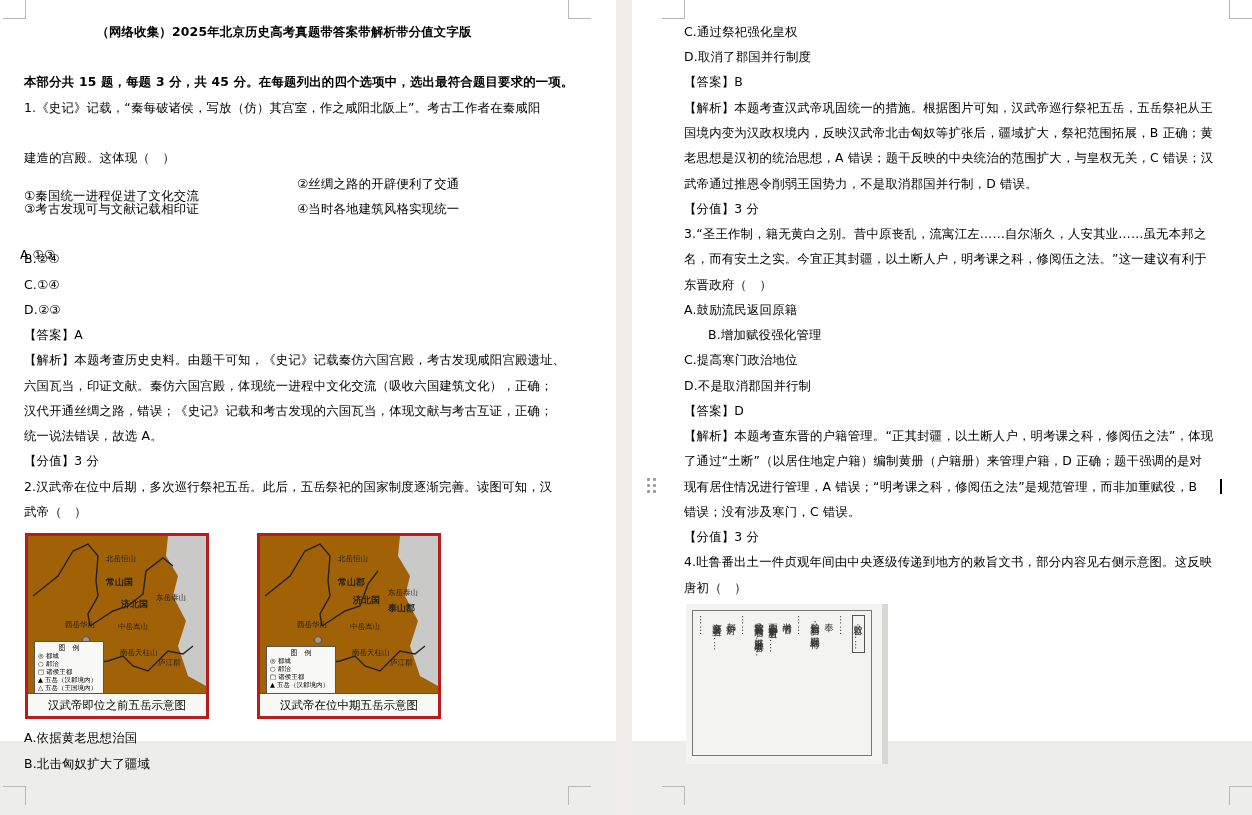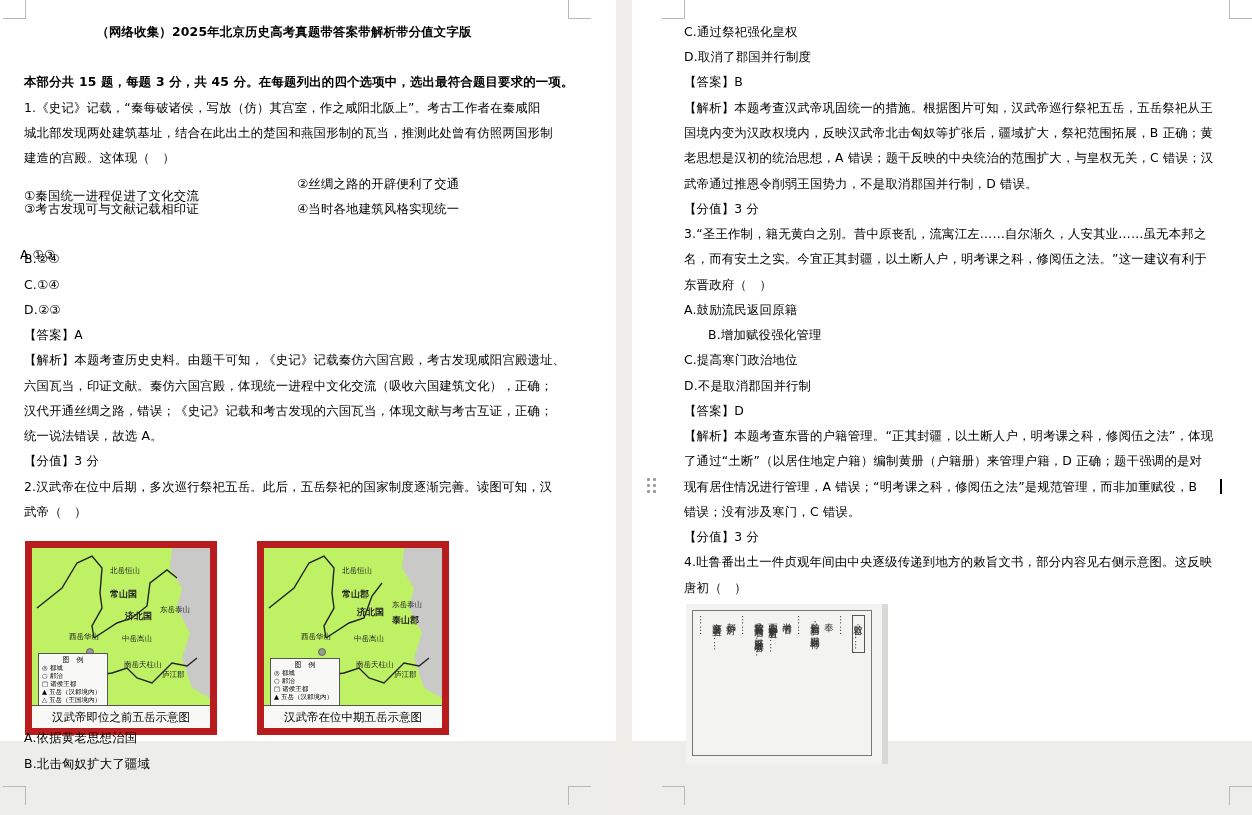--- a/index.html
+++ b/index.html
@@ -30,22 +30,22 @@
   .drag-handle {
     position:absolute; left:647px; top:478px; width:10px; height:16px;
     display:grid; grid-template-columns:4px 4px; grid-gap:2px 2px;
   }
   .drag-handle span { width:3px; height:3px; background:#9a9a9a; border-radius:1px; display:block; }
   .caret { position:absolute; left:1220px; top:479px; width:2px; height:15px; background:#000; }
 
   
   .maps { position:absolute; left:25px; top:533px; width:410px; height:185px; }
   .map {
-    position:absolute; top:8px; width:178px; height:180px; border:7px solid #b91c1c;
-    background:#bef264; overflow:hidden;
+    position:absolute; top:0; width:178px; height:180px; border:3px solid #b91c1c;
+    background:#a16207; overflow:hidden;
   }
   .map svg { position:absolute; left:0; top:0; }
   .map .caption {
     position:absolute; left:0; bottom:0; width:100%; height:22px; border-top:1px solid #555;
     font-family:"DejaVu Serif", serif; font-size:11.5px; line-height:22px; text-align:center; background:#f8f8f6;
   }
   .legend {
     position:absolute; left:6px; top:103px; width:70px; height:55px; border:1px solid #555; background:#f8f8f6;
     font-size:6.5px; line-height:8px; padding:2px 3px; box-sizing:border-box;
   }
@@ -73,21 +73,20 @@
 <div class="page" id="page-left">
   <div class="corner c-tl" style="left:3px;top:0;"></div>
   <div class="corner c-tr" style="left:568px;top:0;"></div>
   <div class="corner c-bl" style="left:3px;top:786px;"></div>
   <div class="corner c-br" style="left:568px;top:786px;"></div>
 
   <div class="line bold center" style="left:24px;top:24px;width:520px;">（网络收集）2025年北京历史高考真题带答案带解析带分值文字版</div>
   <div class="line bold" style="left:24px;top:74px;">本部分共 15 题，每题 3 分，共 45 分。在每题列出的四个选项中，选出最符合题目要求的一项。</div>
 
   <div class="line" style="left:24px;top:100px;">1.《史记》记载，“秦每破诸侯，写放（仿）其宫室，作之咸阳北阪上”。考古工作者在秦咸阳</div>
-  <div class="line" style="left:24px;top:125px;">城北部发现两处建筑基址，结合在此出土的楚国和燕国形制的瓦当，推测此处曾有仿照两国形制</div>
   <div class="line" style="left:24px;top:150px;">建造的宫殿。这体现（　）</div>
 
   <div class="line" style="left:24px;top:176px;margin-top:12px;">①秦国统一进程促进了文化交流</div>
   <div class="line" style="left:297px;top:176px;">②丝绸之路的开辟便利了交通</div>
   <div class="line" style="left:24px;top:201px;">③考古发现可与文献记载相印证</div>
   <div class="line" style="left:297px;top:201px;">④当时各地建筑风格实现统一</div>
 
   <div class="line" style="left:20px;top:226px;margin-top:21px;">A.①③</div>
   <div class="line" style="left:24px;top:251px;">B.②④</div>
   <div class="line" style="left:24px;top:277px;">C.①④</div>

